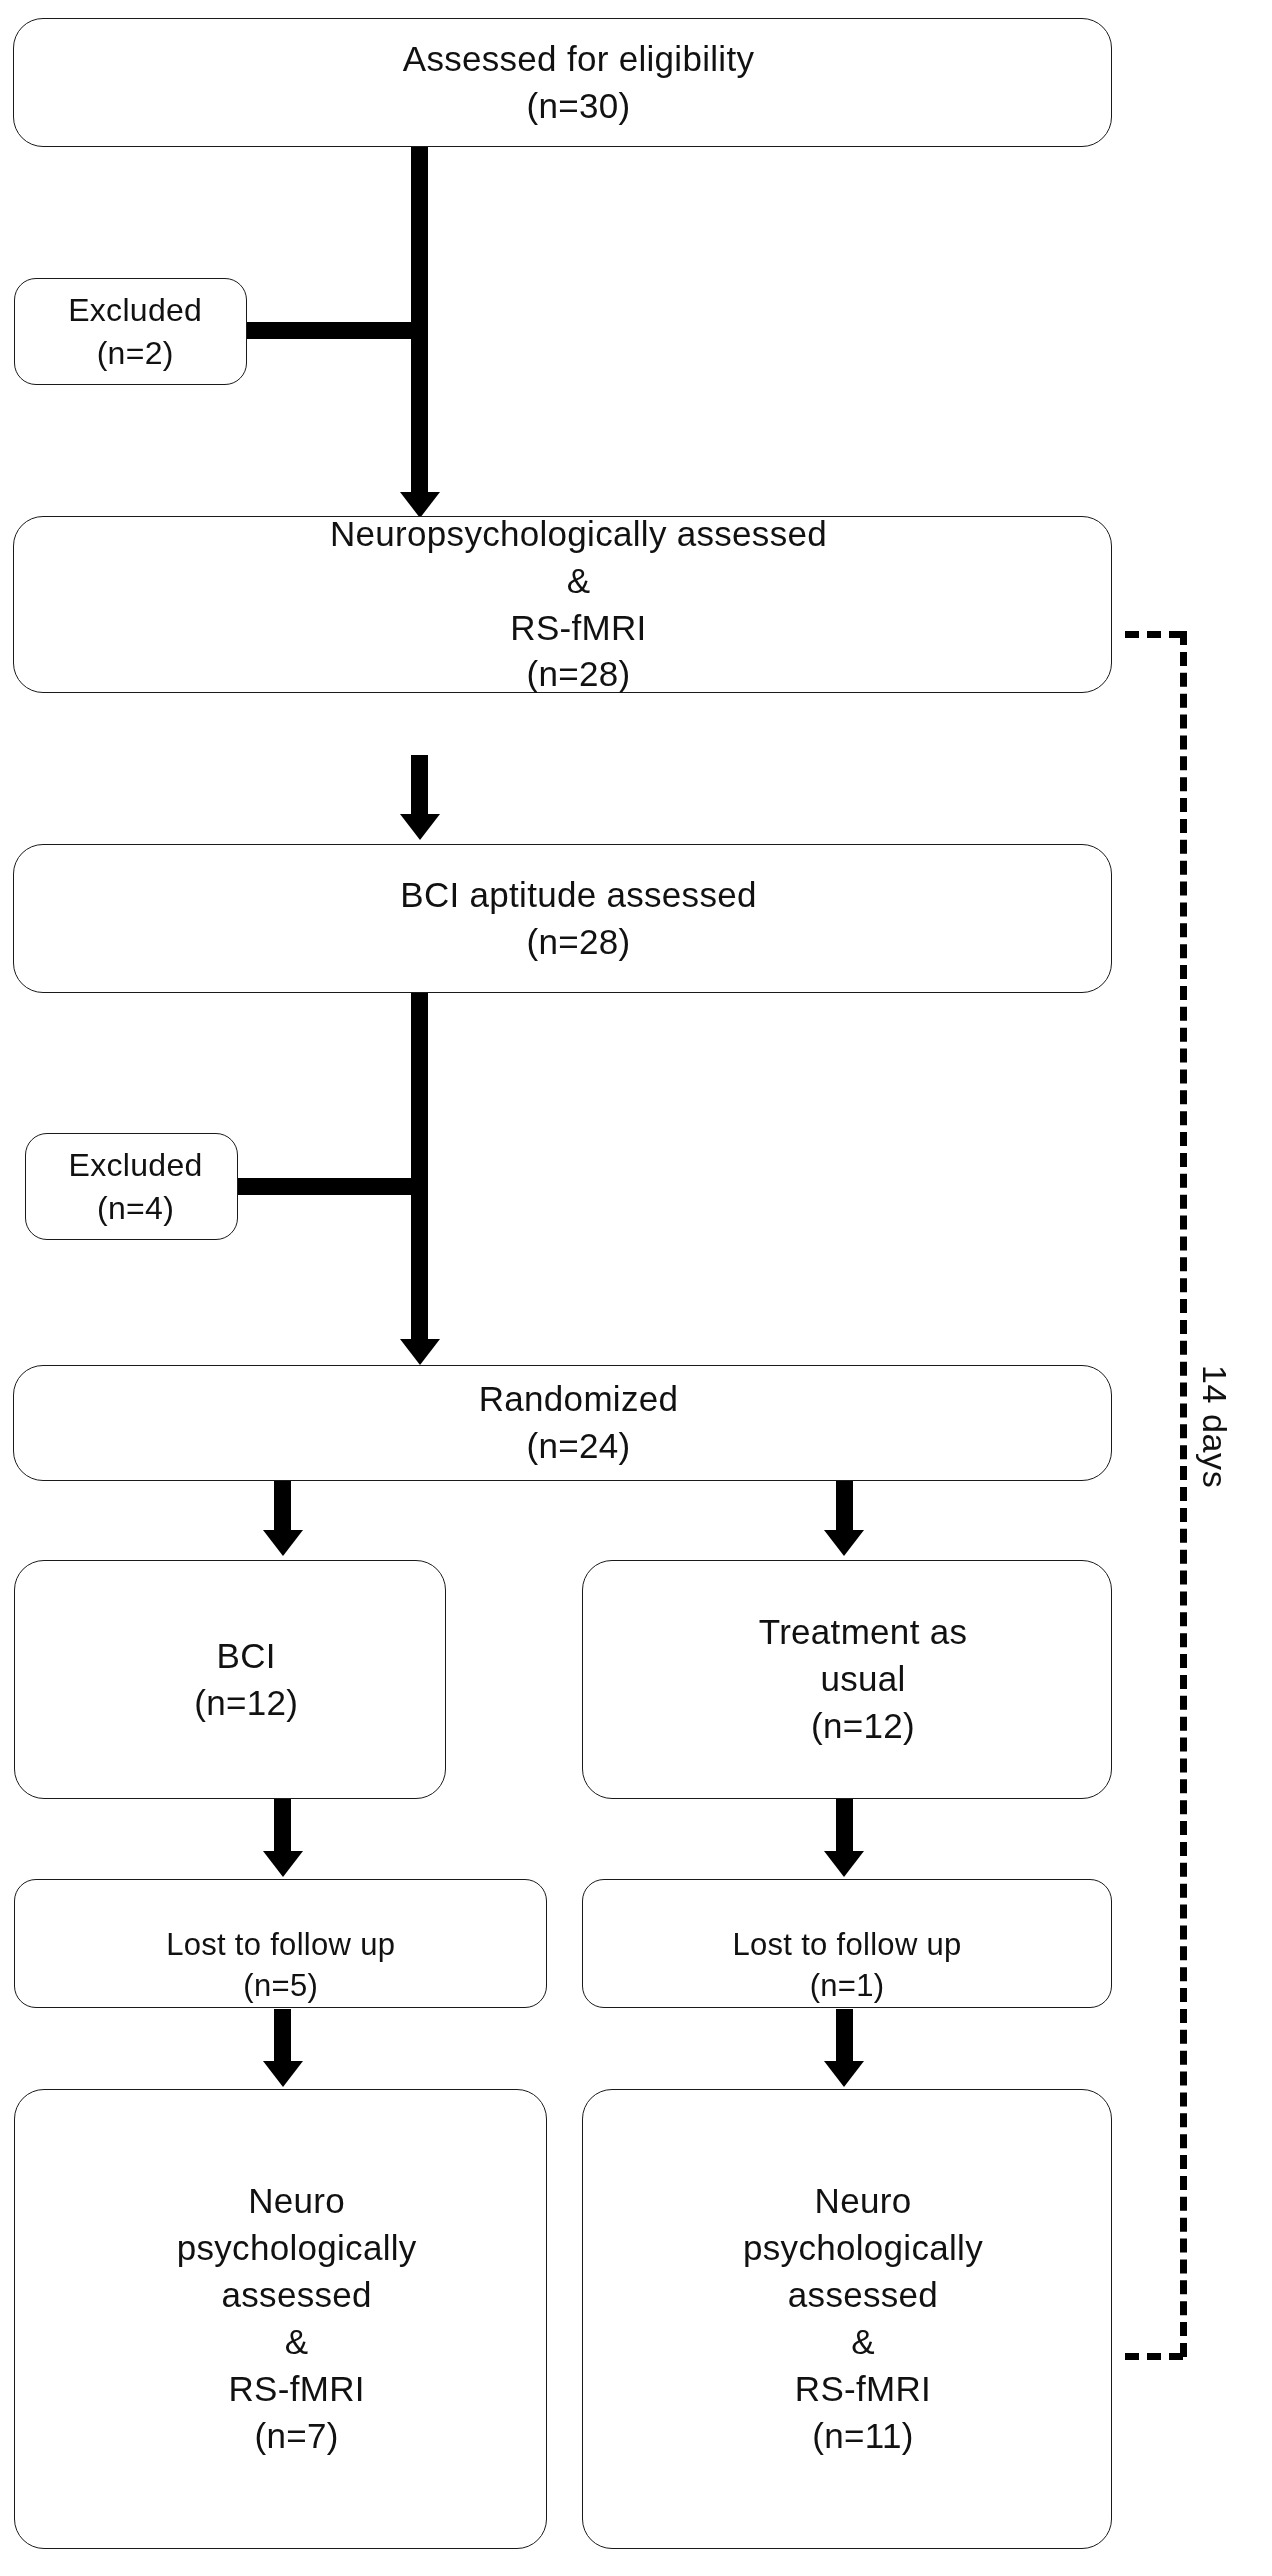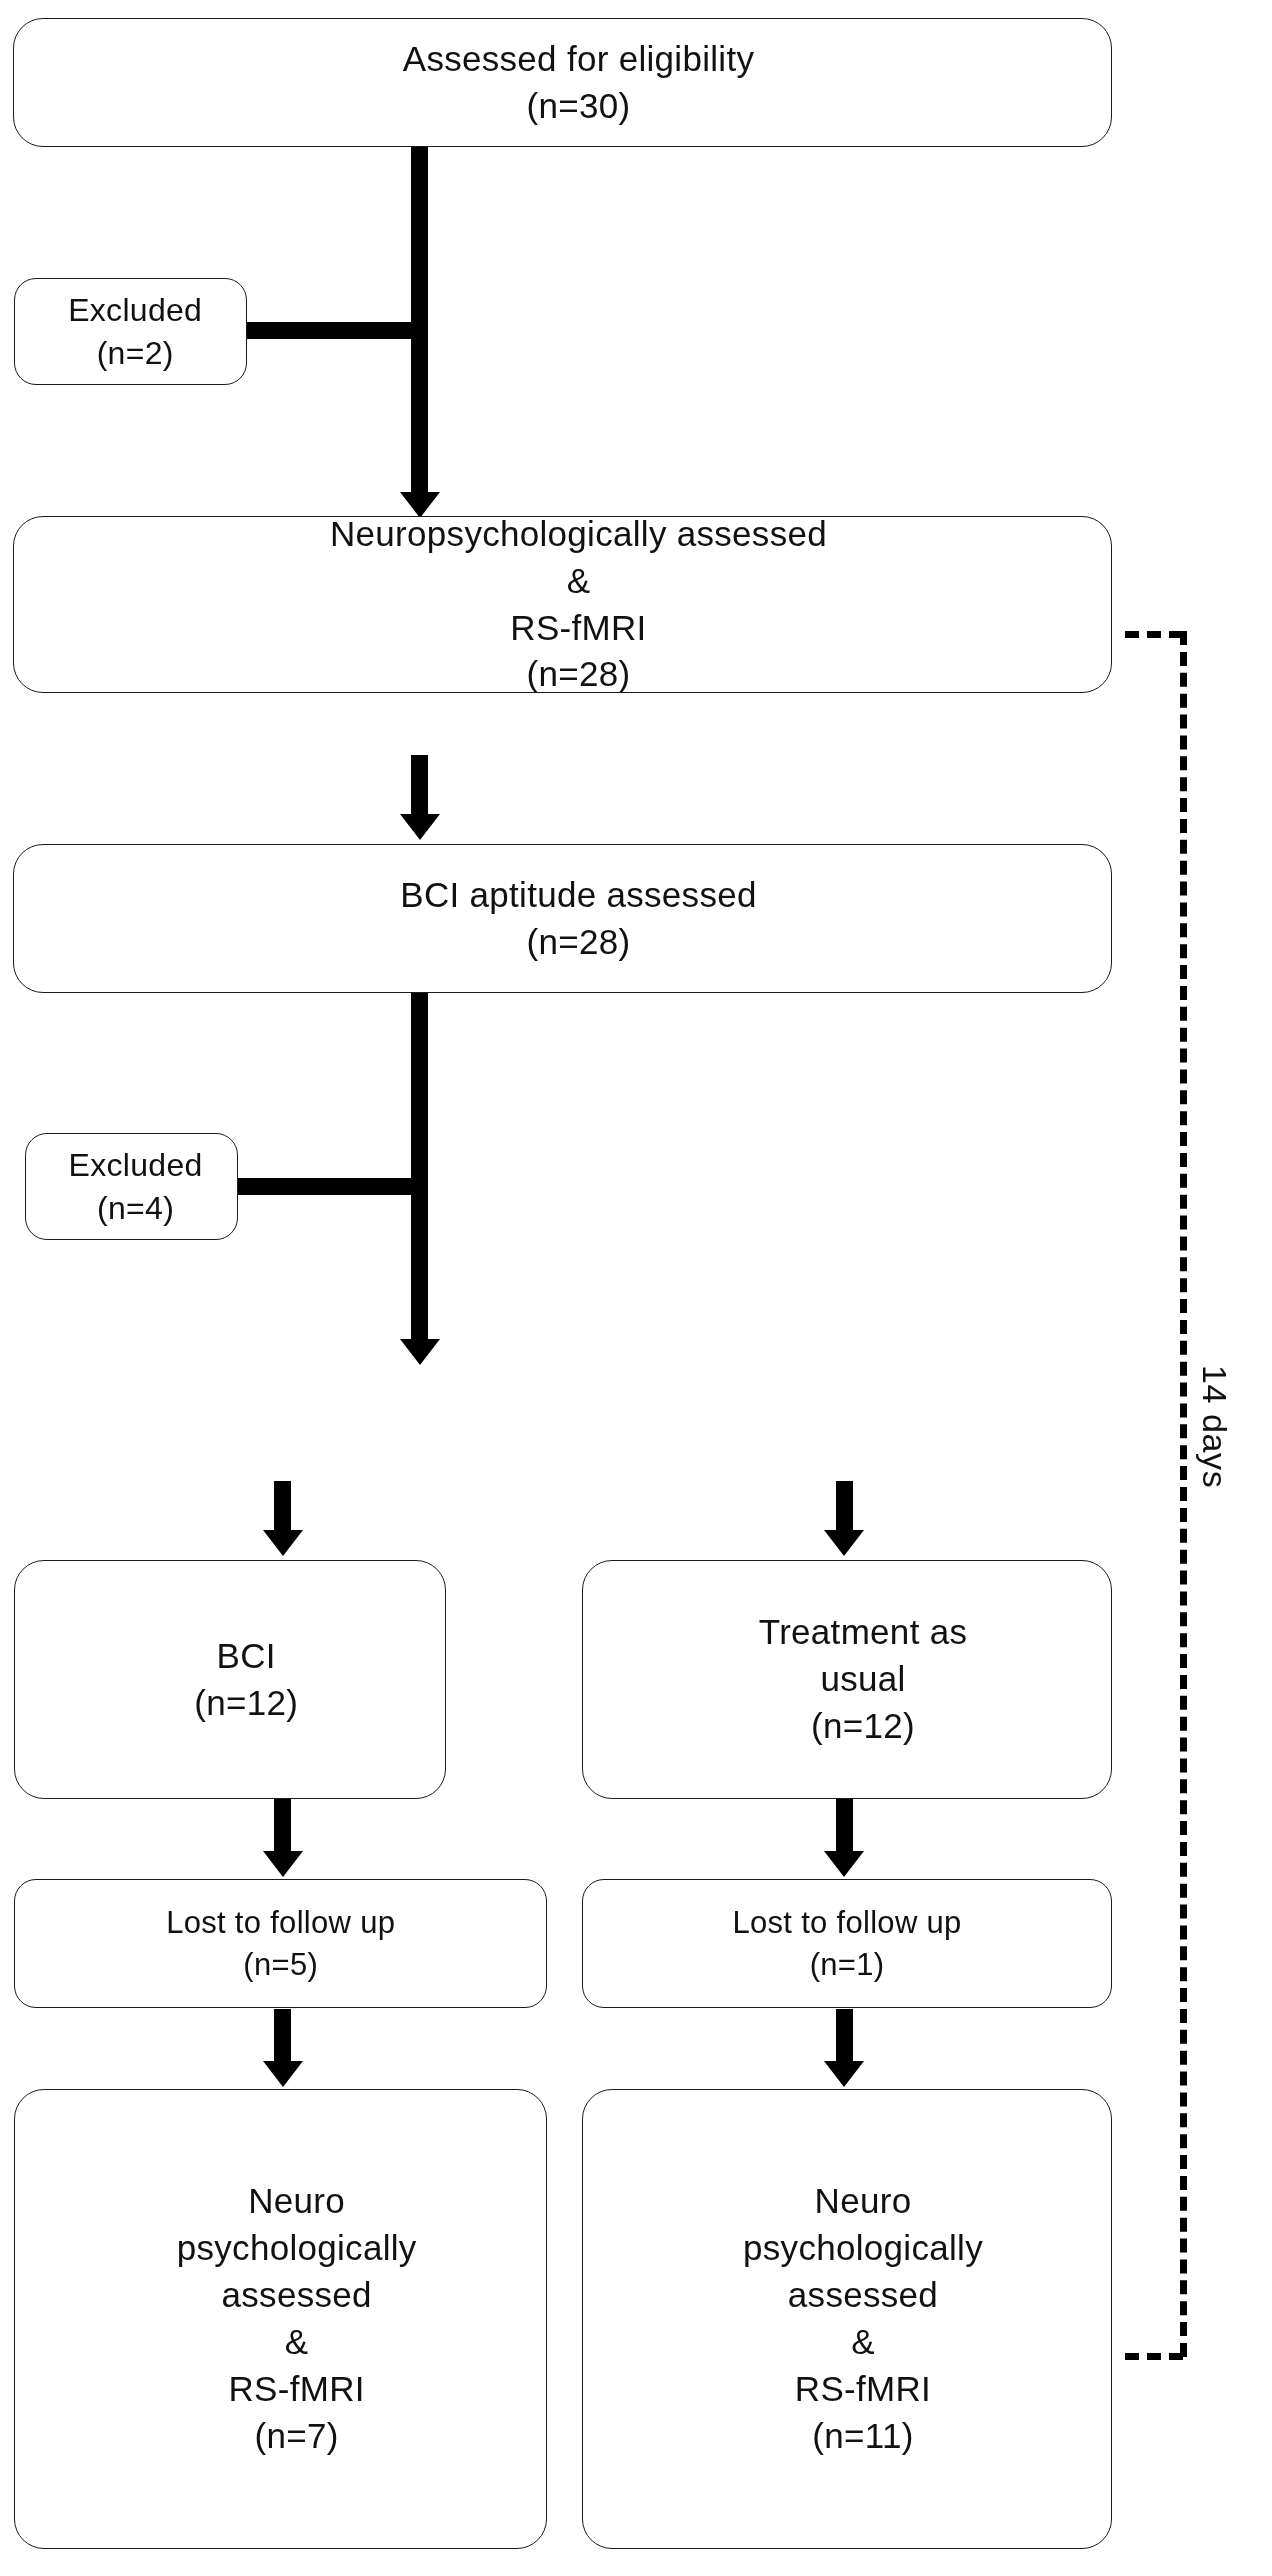--- a/index.html
+++ b/index.html
@@ -33,21 +33,21 @@
     letter-spacing: 0.3px;
     font-weight: 400;
   }
   .node .txt {
     display: block;
     width: 100%;
     white-space: pre-line;
   }
   .fs-big   { font-size: 35px; padding-left: 32px; }
   .fs-mid   { font-size: 32px; padding-left: 9px; }
-  .fs-small { font-size: 31px; }
+  .fs-small { font-size: 31px; align-items: flex-end; }
 
   
   .vline {
     position: absolute;
     background: #000000;
   }
   .hline {
     position: absolute;
     background: #000000;
   }
@@ -126,20 +126,24 @@
   <div class="arrow-down" style="left:400px; top:1339px;"></div>
 
   <div class="hline" style="left:149px; top:1178px; width:268px; height:17px;"></div>
   <div class="arrow-left" style="left:124px; top:1167px;"></div>
 
   <div class="node fs-mid" style="left:24.6px; top:1133px; width:213px; height:107px; border-radius:22px;">
     <span class="txt">Excluded
 (n=4)</span>
   </div>
 
+  <div class="node fs-big" style="left:13px; top:1365px; width:1099px; height:116px;">
+    <span class="txt">Randomized
+(n=24)</span>
+  </div>
 
   <div class="vline" style="left:274px; top:1481px; width:17px; height:58px;"></div>
   <div class="arrow-down" style="left:263px; top:1530px;"></div>
 
   <div class="vline" style="left:836px; top:1481px; width:17px; height:58px;"></div>
   <div class="arrow-down" style="left:824px; top:1530px;"></div>
 
   <div class="node fs-big" style="left:14.2px; top:1560px; width:432px; height:239px;">
     <span class="txt">BCI
 (n=12)</span>

